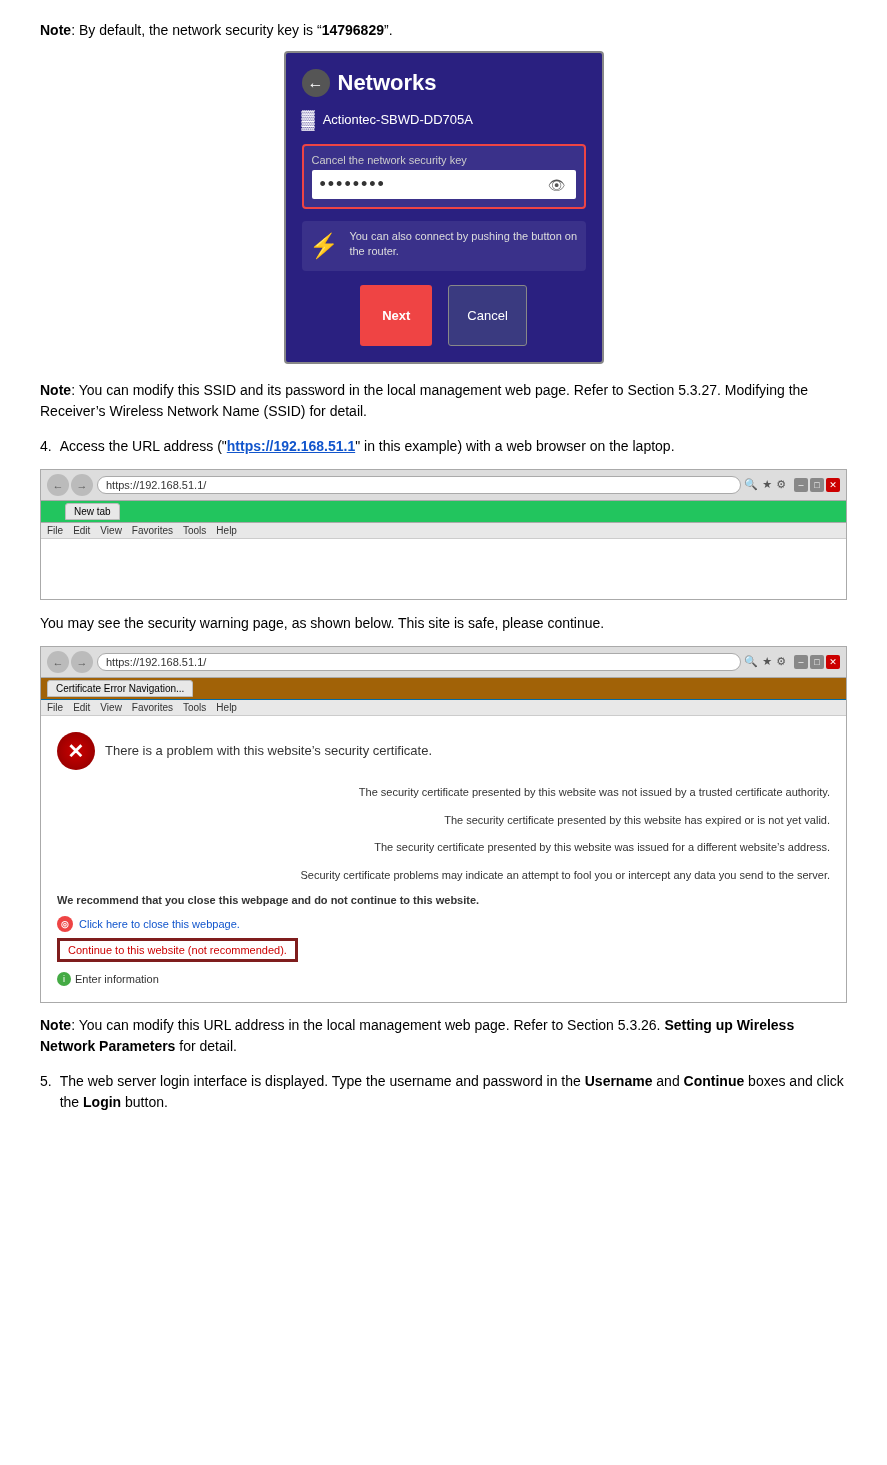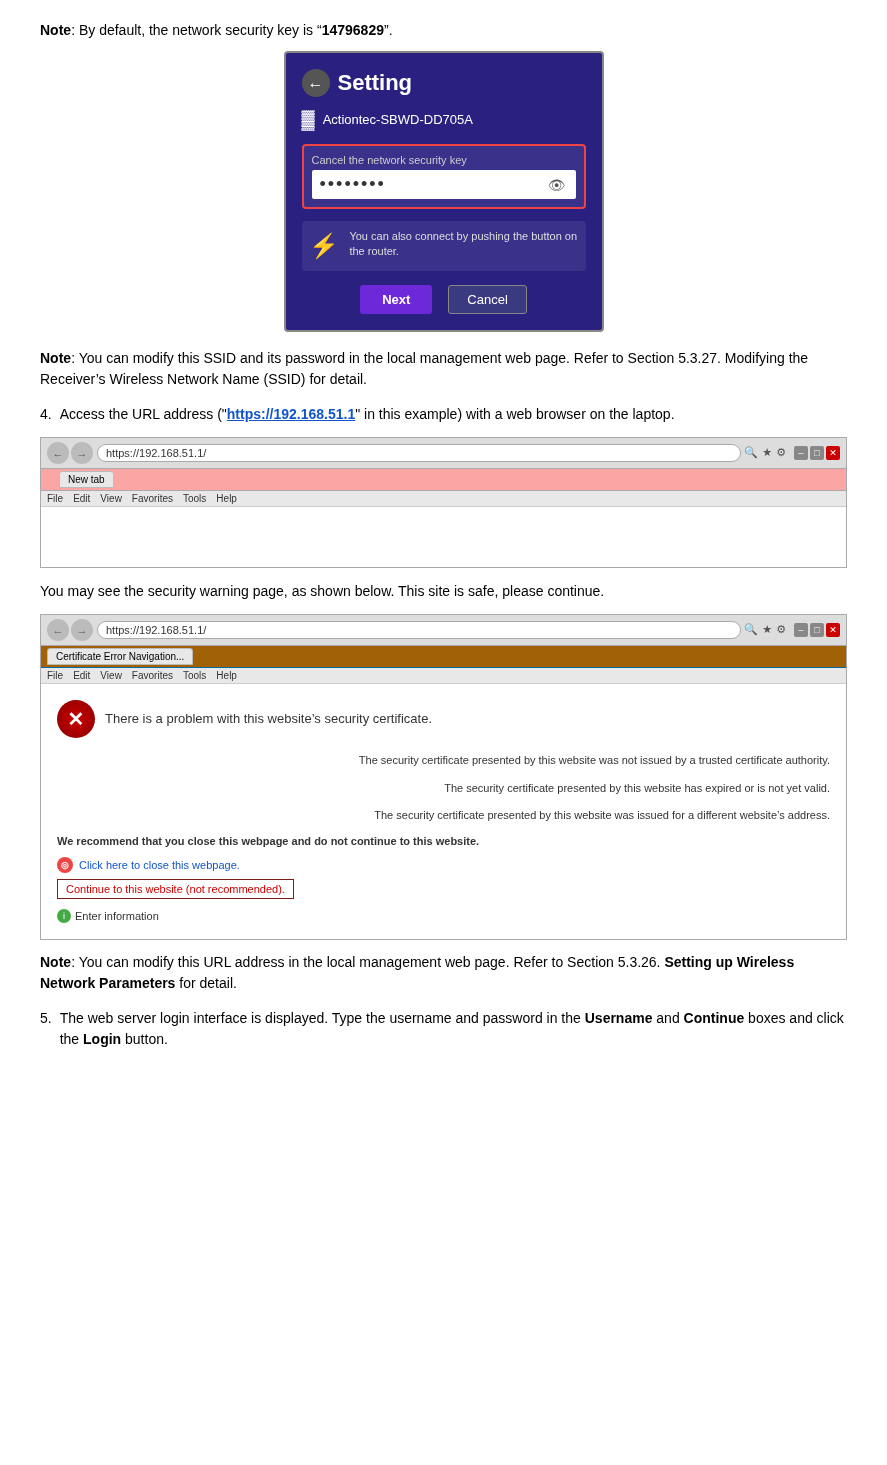--- a/index.html
+++ b/index.html
@@ -110,35 +110,35 @@
     .router-icon {
       font-size: 24px;
       flex-shrink: 0;
     }
     .networks-buttons {
       display: flex;
       justify-content: center;
       gap: 16px;
     }
     .net-btn-next {
-      background: #6d28d9;
+      background: #ef4444;
       color: white;
       border: none;
       border-radius: 3px;
       padding: 6px 22px;
       font-size: 13px;
       font-weight: bold;
       cursor: pointer;
     }
     .net-btn-cancel {
       background: #3a3a80;
       color: white;
       border: 1px solid #888;
       border-radius: 3px;
-      padding: 6px 18px;
+      padding: 22px 18px;
       font-size: 13px;
       cursor: pointer;
     }
     .numbered-item {
       display: flex;
       gap: 8px;
       margin: 14px 0 10px 0;
       font-size: 14px;
       line-height: 1.5;
     }
@@ -199,22 +199,22 @@
     .browser-toolbar {
       background: #e8e8e8;
       border-bottom: 1px solid #ccc;
       padding: 2px 6px;
       font-size: 10px;
       color: #333;
       display: flex;
       gap: 10px;
     }
     .tab-bar {
-      background: #fca5a5;
-      padding: 2px 18px;
+      background: #22c55e;
+      padding: 2px 24px;
       font-size: 10px;
       display: flex;
       align-items: flex-end;
       gap: 4px;
       border-bottom: 1px solid #aaa;
     }
     .tab-item {
       background: #e8e8e8;
       border: 1px solid #bbb;
       border-radius: 3px 3px 0 0;
@@ -317,21 +317,21 @@
       border-radius: 50%;
       display: flex;
       align-items: center;
       justify-content: center;
       color: white;
       font-size: 9px;
       font-weight: bold;
       flex-shrink: 0;
     }
     .sw-continue-link {
-      border: 1px solid #7f1d1d;
+      border: 3px solid #7f1d1d;
       display: inline-block;
       padding: 3px 8px;
       font-size: 11px;
       color: #c00;
       margin-bottom: 10px;
     }
     .sw-more-info {
       display: flex;
       align-items: center;
       gap: 4px;
@@ -385,21 +385,21 @@
 <div class="content">
 
   <p class="note-text">
     <b>Note</b><span>: By default, the network security key is “<b>14796829</b>”.</span>
   </p>
 
   <div class="screenshot-container">
     <div class="networks-screenshot">
       <div class="networks-title">
         <div class="back-arrow">←</div>
-        <span>Setting</span>
+        <span>Networks</span>
       </div>
       <div class="wifi-item">
         <span class="wifi-bars">▓</span>
         <span>Actiontec-SBWD-DD705A</span>
       </div>
       <div class="security-key-box">
         <div class="security-key-label">Cancel the network security key</div>
         <div class="security-key-input">
           <span>••••••••</span>
           <span class="eye-icon">👁</span>
@@ -493,20 +493,21 @@
       <span>Help</span>
     </div>
     <div class="sw-content">
       <div class="sw-header">
         <div class="sw-x-icon">✕</div>
         <span class="sw-title">There is a problem with this website’s security certificate.</span>
       </div>
       <div class="sw-body-text">The security certificate presented by this website was not issued by a trusted certificate authority.</div>
       <div class="sw-body-text">The security certificate presented by this website has expired or is not yet valid.</div>
       <div class="sw-body-text">The security certificate presented by this website was issued for a different website’s address.</div>
+      <div class="sw-body-text">Security certificate problems may indicate an attempt to fool you or intercept any data you send to the server.</div>
       <div class="sw-recommend">We recommend that you close this webpage and do not continue to this website.</div>
       <div class="sw-link">
         <div class="sw-link-icon">◎</div>
         <span>Click here to close this webpage.</span>
       </div>
       <div class="sw-continue-link">Continue to this website (not recommended).</div>
       <div class="sw-more-info">
         <div class="sw-info-icon">i</div>
         <span>Enter information</span>
       </div>

